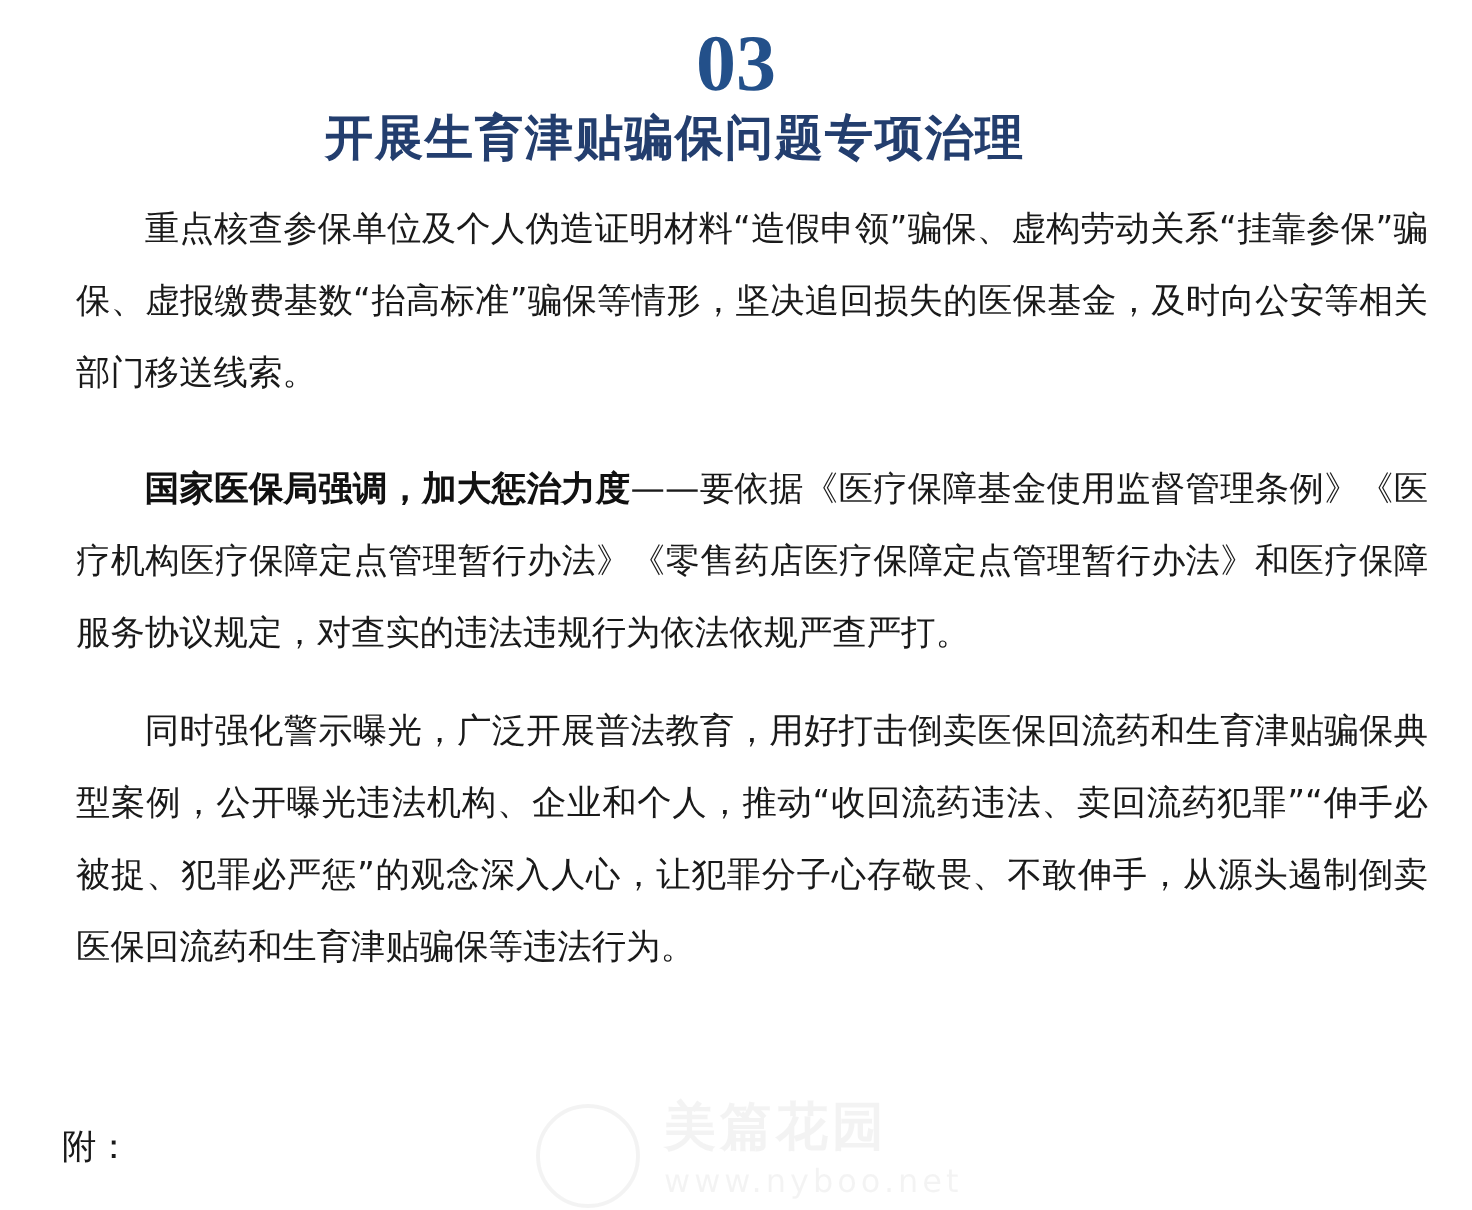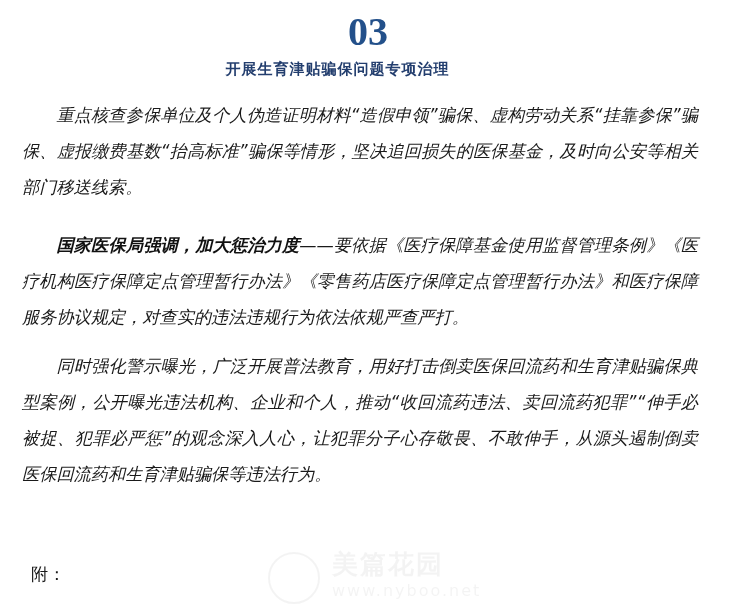--- a/index.html
+++ b/index.html
@@ -32,36 +32,35 @@
       line-height: 44px;
       color: #23508a;
     }
     .section-title {
       position: absolute;
       left: 0;
       top: 56px;
       width: 675px;
       text-align: center;
       font-weight: bold;
-      font-size: 15px;
+      font-size: 24px;
       line-height: 26px;
       color: #233e6e;
       letter-spacing: 1px;
     }
     .para {
       position: absolute;
-      left: 22px;
+      left: 38px;
       width: 676px;
       font-size: 17.2px;
       line-height: 36px;
       text-indent: 2em;
       text-align: justify;
       margin: 0;
       color: #1a1a1a;
-      font-style: italic;
     }
     .p1 { top: 97px; }
     .p2 { top: 227px; }
     .p3 { top: 348px; }
     .p4 { top: 503px; }
     .strong { font-weight: bold; color: #111; }
     .appendix {
       position: absolute;
       left: 31px;
       top: 559px;

